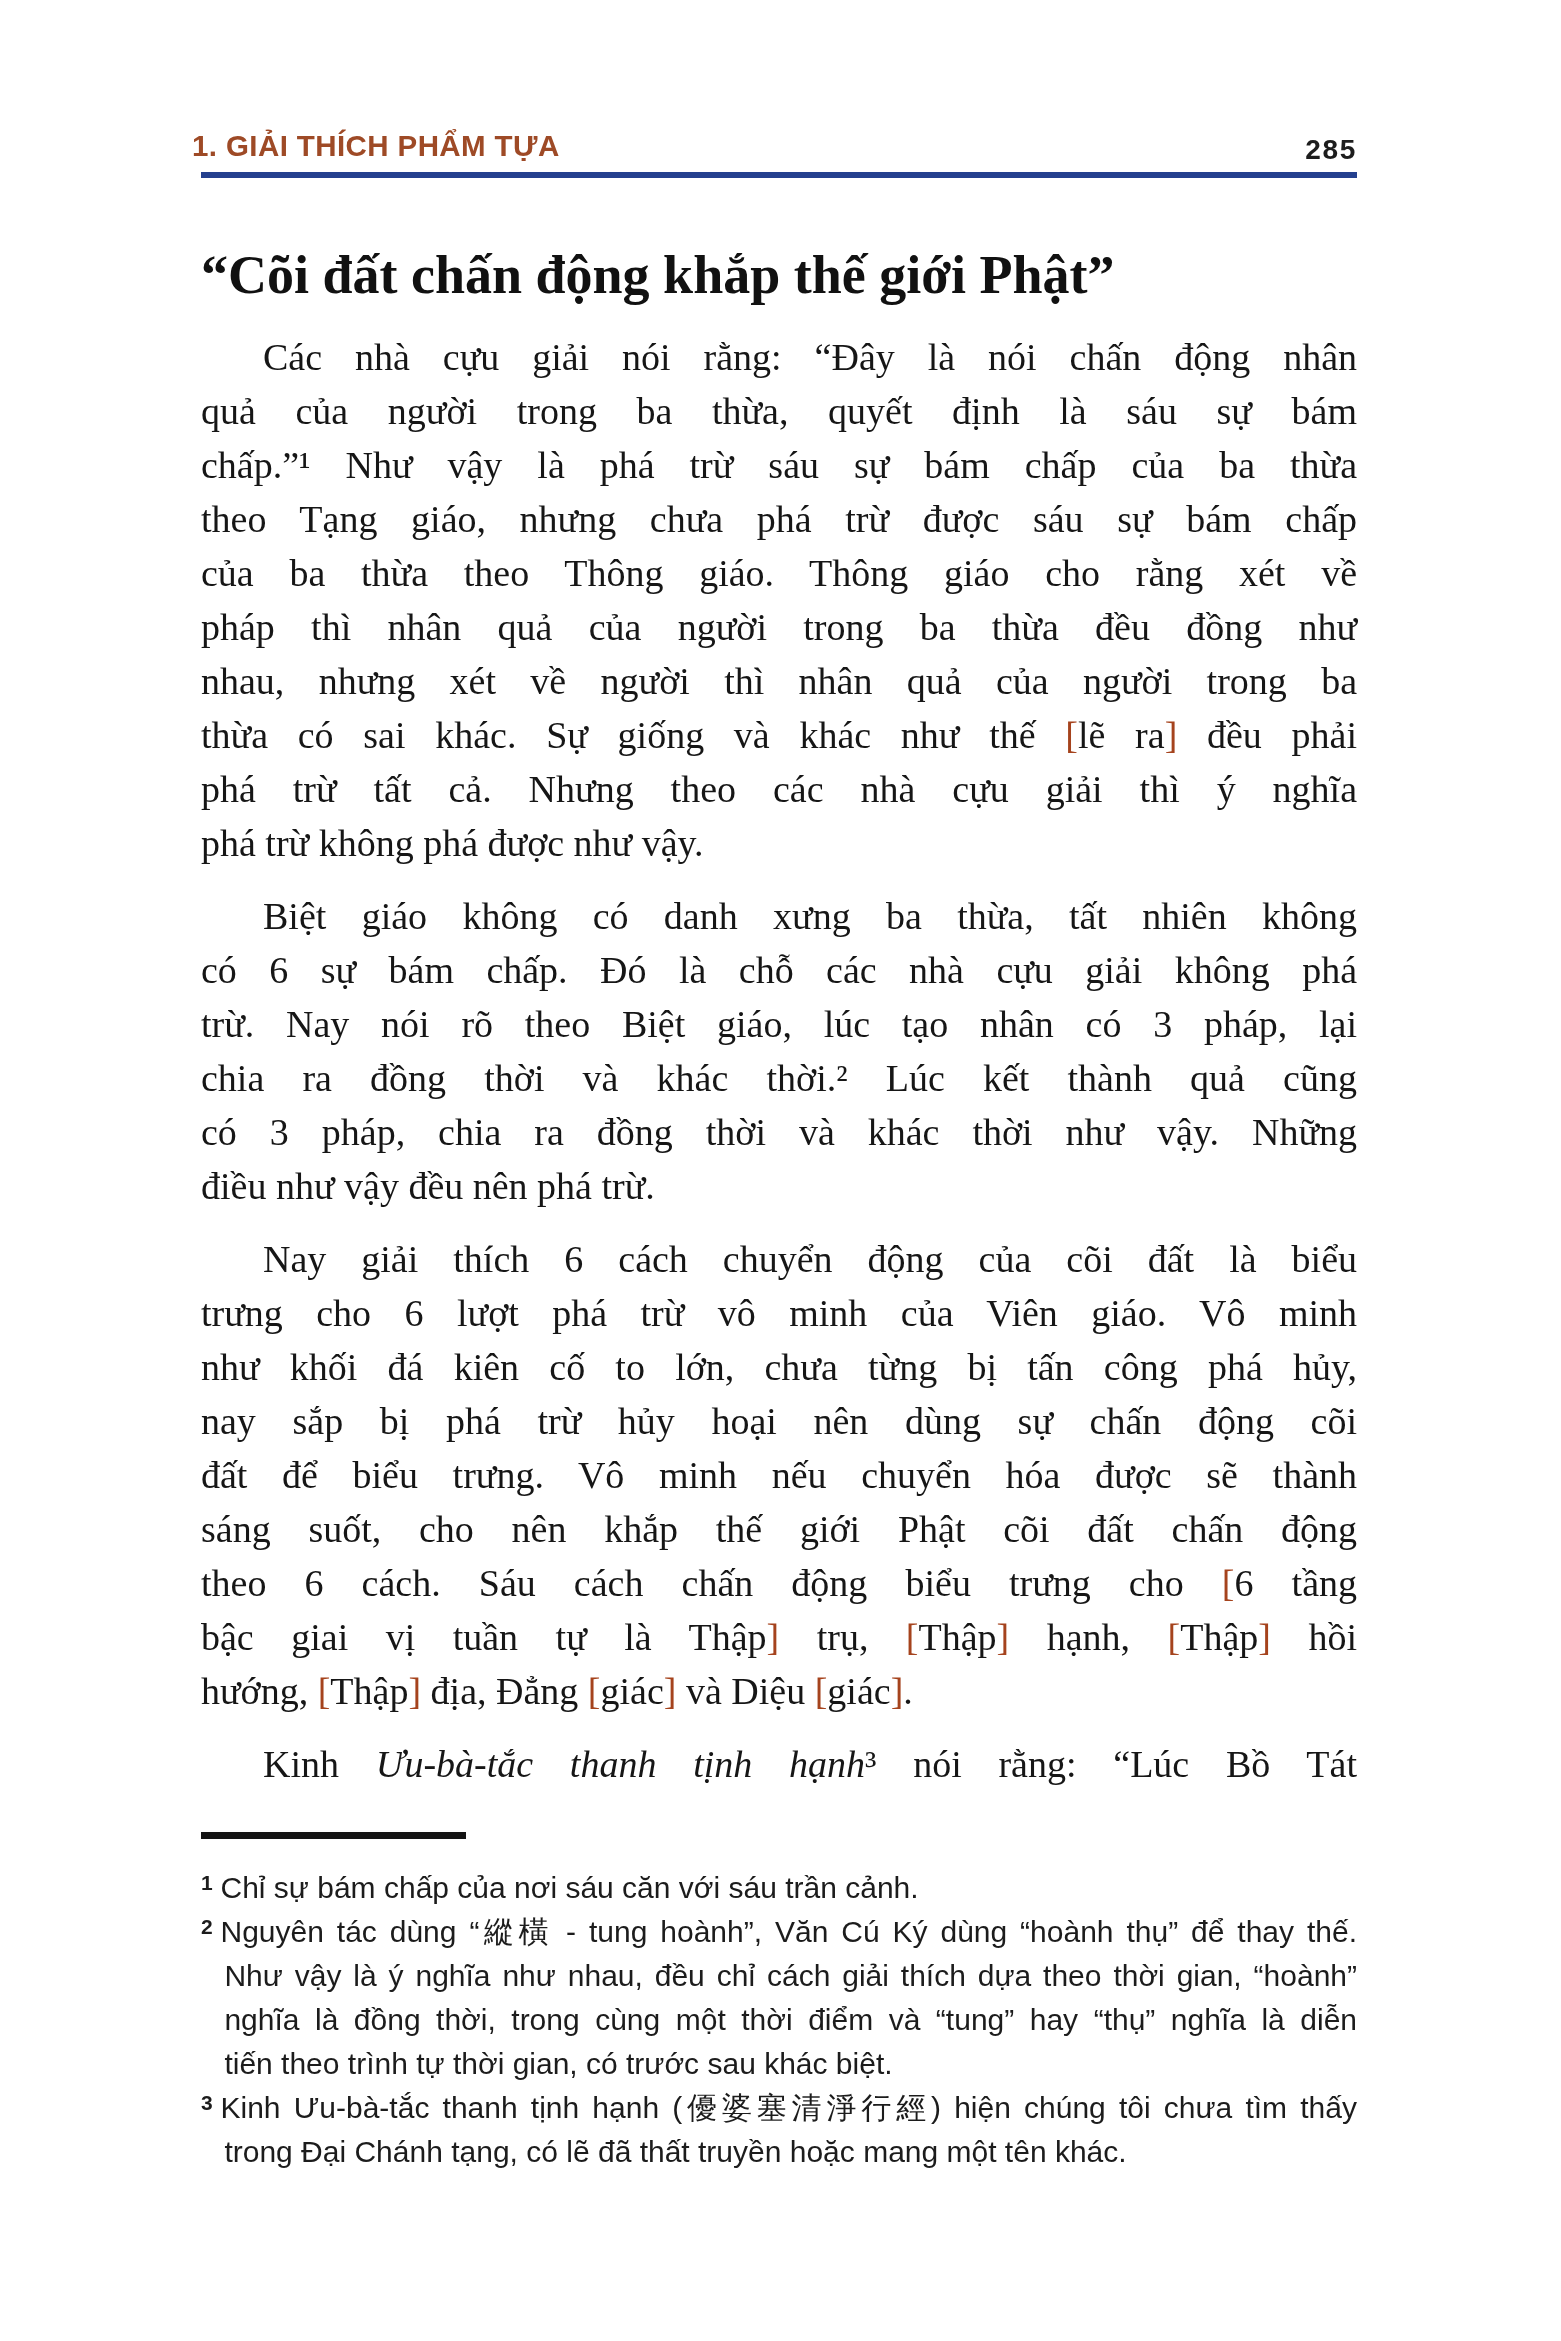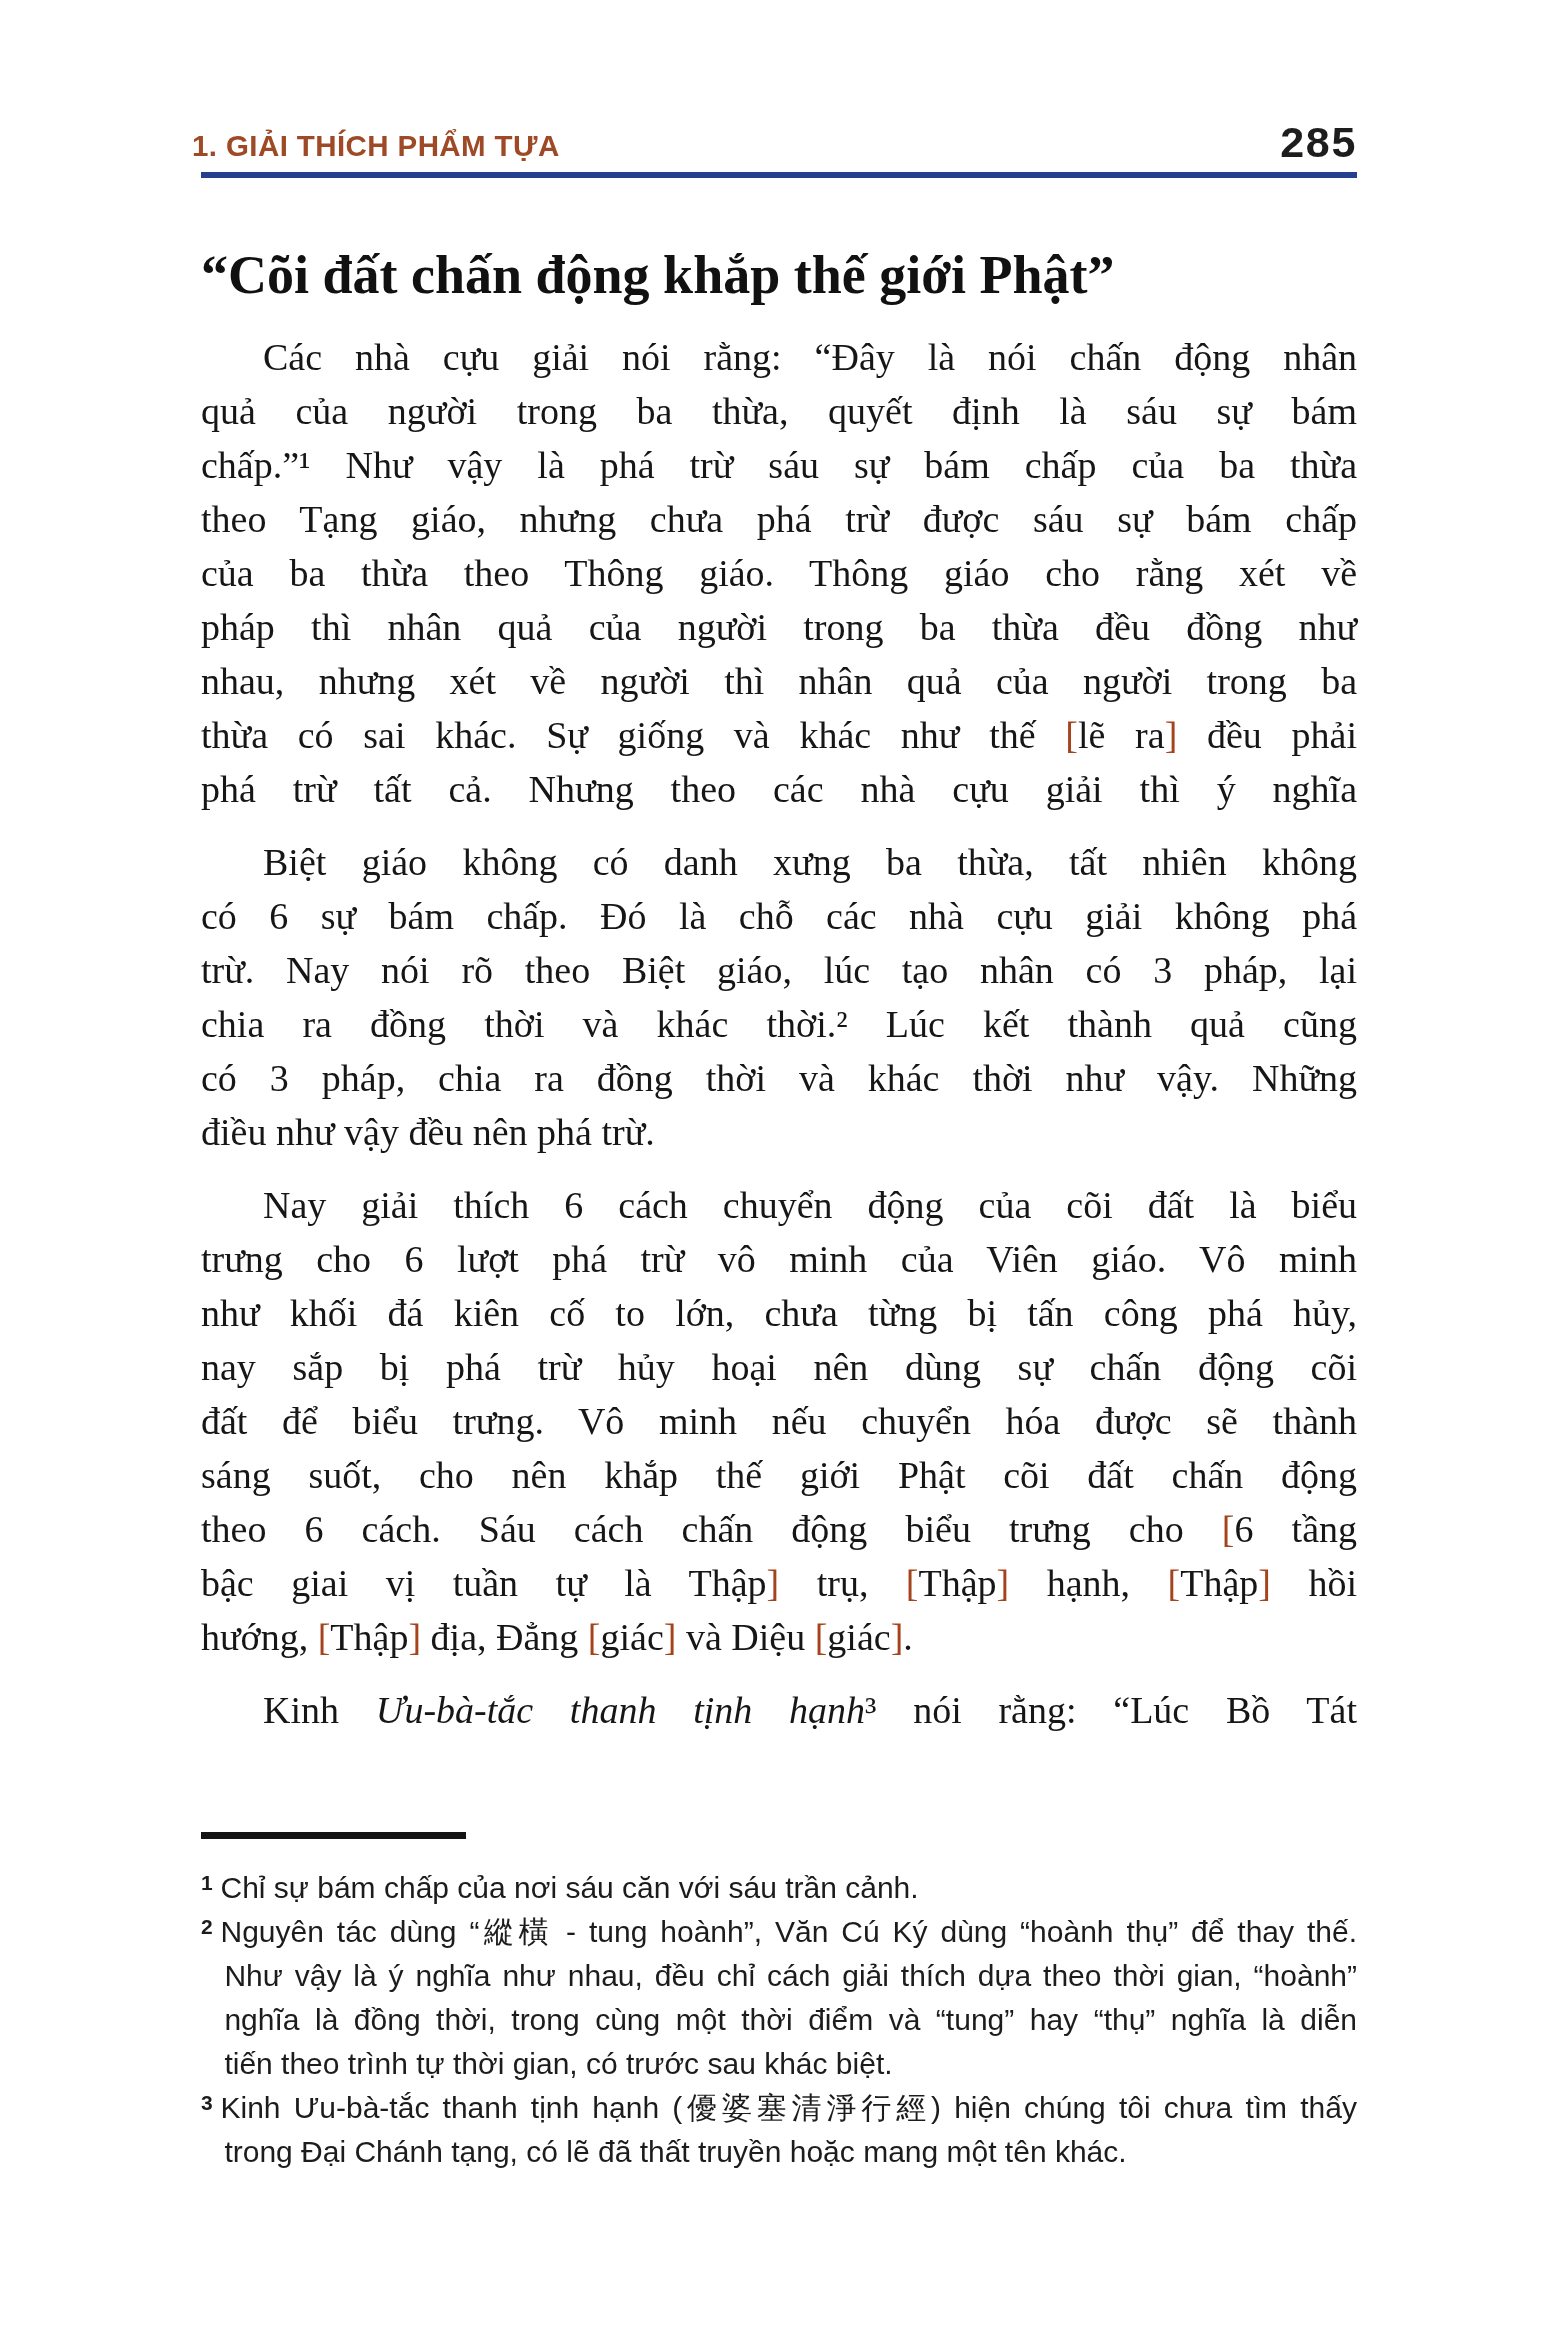--- a/index.html
+++ b/index.html
@@ -25,21 +25,21 @@
     display:flex;justify-content:space-between;align-items:flex-end;
   }
   .runhead .rh-title{
     font-family:"Liberation Sans", sans-serif;
     font-weight:bold;font-size:29.5px;line-height:1;
     letter-spacing:0.4px;color:var(--brown);
     padding-bottom:5.2px;
   }
   .runhead .rh-page{
     font-family:"Liberation Sans", sans-serif;
-    font-weight:bold;font-size:43px;line-height:1;
+    font-weight:bold;font-size:28px;line-height:1;
     letter-spacing:1.7px;color:#1d1d1d;
     padding-bottom:1.7px;
   }
   .head-rule{
     position:absolute;left:201px;top:172px;width:1156px;height:6px;
     background:var(--blue);
   }
   
   .doc-title{
     position:absolute;left:201px;top:244px;width:1156px;
@@ -105,20 +105,21 @@
       <div class="para">
         <div class="bl jl indent">Các nhà cựu giải nói rằng: “Đây là nói chấn động nhân</div>
         <div class="bl jl">quả của người trong ba thừa, quyết định là sáu sự bám</div>
         <div class="bl jl">chấp.”¹ Như vậy là phá trừ sáu sự bám chấp của ba thừa</div>
         <div class="bl jl">theo Tạng giáo, nhưng chưa phá trừ được sáu sự bám chấp</div>
         <div class="bl jl">của ba thừa theo Thông giáo. Thông giáo cho rằng xét về</div>
         <div class="bl jl">pháp thì nhân quả của người trong ba thừa đều đồng như</div>
         <div class="bl jl">nhau, nhưng xét về người thì nhân quả của người trong ba</div>
         <div class="bl jl">thừa có sai khác. Sự giống và khác như thế <span class="bk">[</span>lẽ ra<span class="bk">]</span> đều phải</div>
         <div class="bl jl">phá trừ tất cả. Nhưng theo các nhà cựu giải thì ý nghĩa</div>
+        <div class="bl">phá trừ không phá được như vậy.</div>
       </div>
       <div class="para">
         <div class="bl jl indent">Biệt giáo không có danh xưng ba thừa, tất nhiên không</div>
         <div class="bl jl">có 6 sự bám chấp. Đó là chỗ các nhà cựu giải không phá</div>
         <div class="bl jl">trừ. Nay nói rõ theo Biệt giáo, lúc tạo nhân có 3 pháp, lại</div>
         <div class="bl jl">chia ra đồng thời và khác thời.² Lúc kết thành quả cũng</div>
         <div class="bl jl">có 3 pháp, chia ra đồng thời và khác thời như vậy. Những</div>
         <div class="bl">điều như vậy đều nên phá trừ.</div>
       </div>
       <div class="para">

